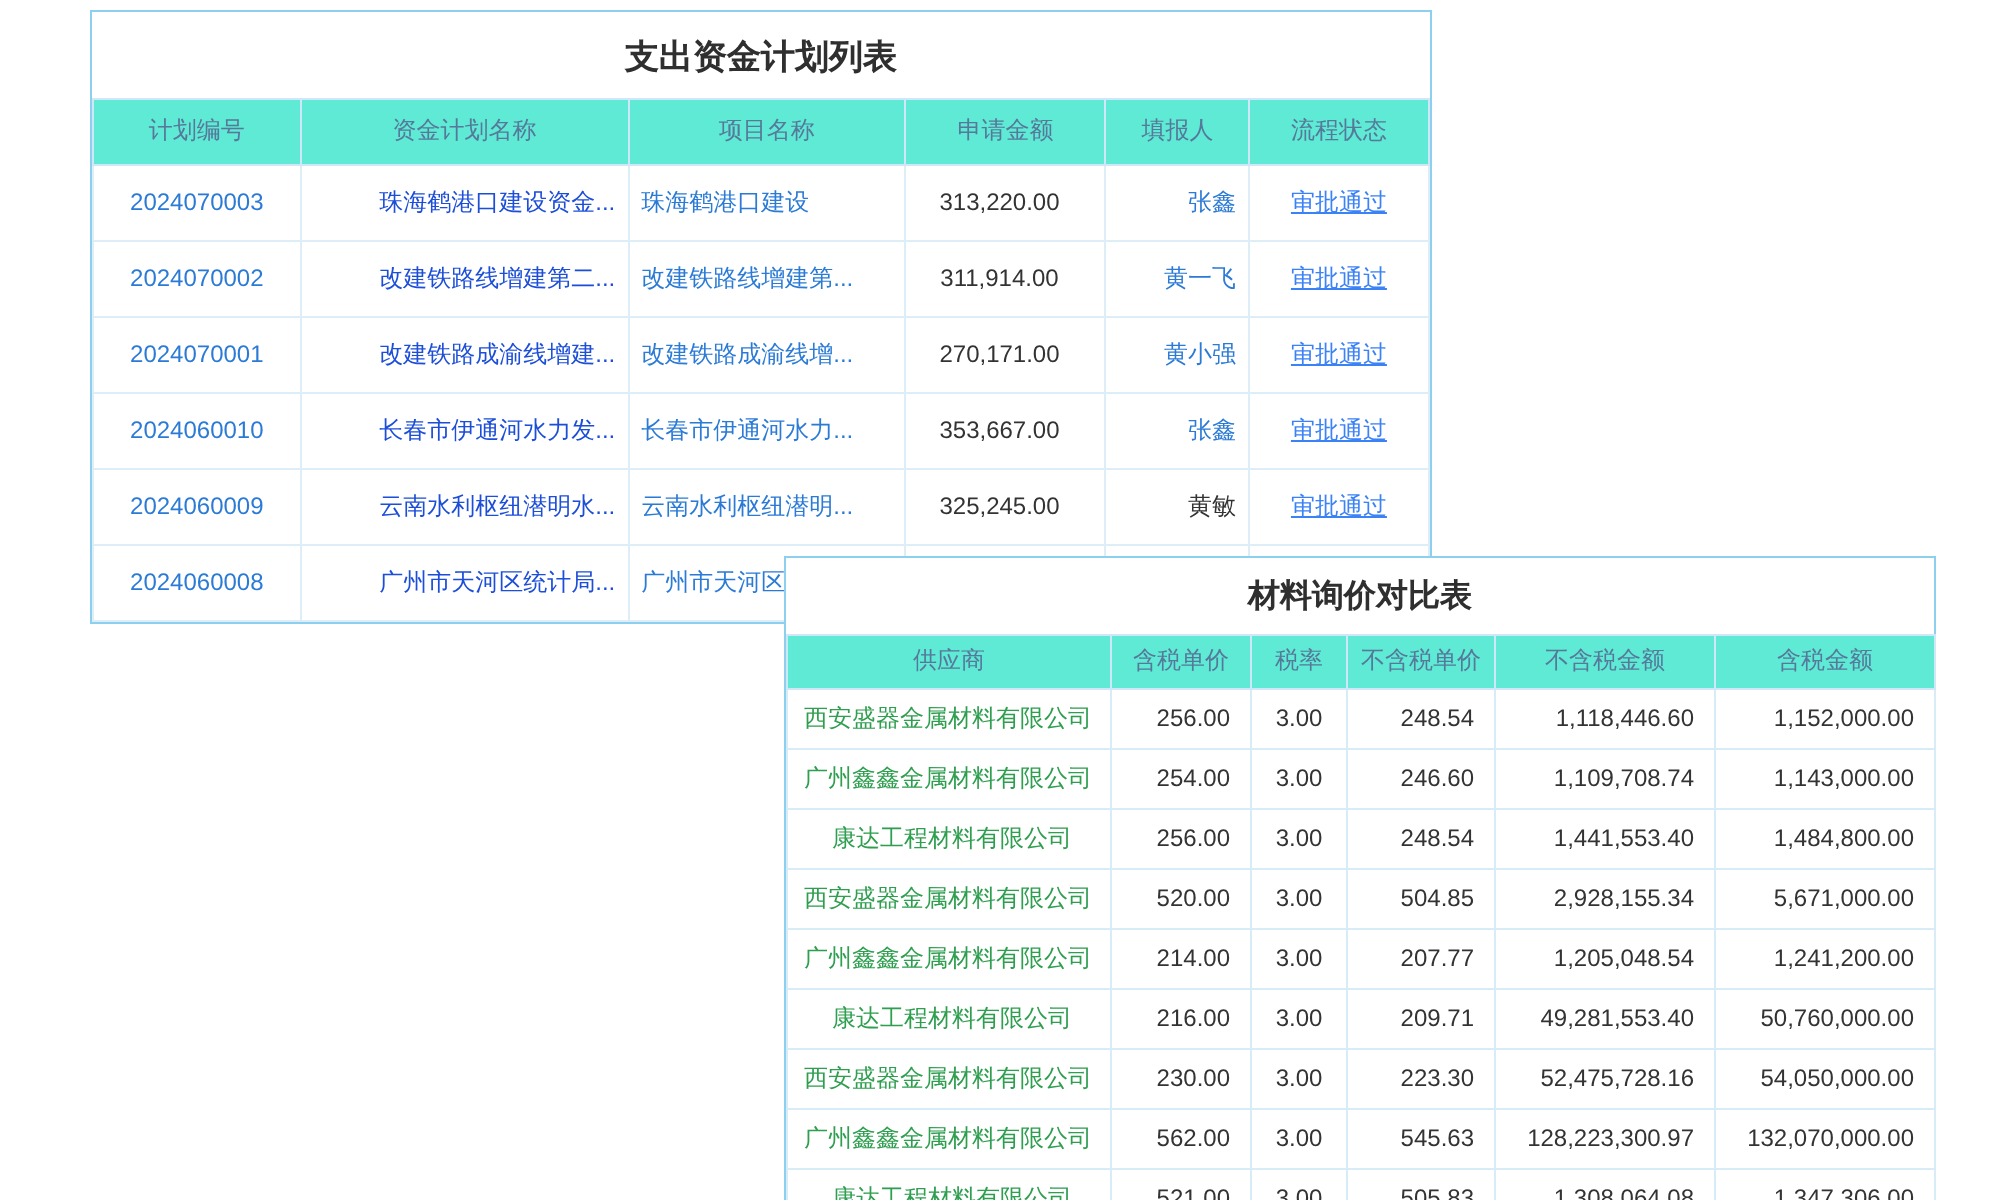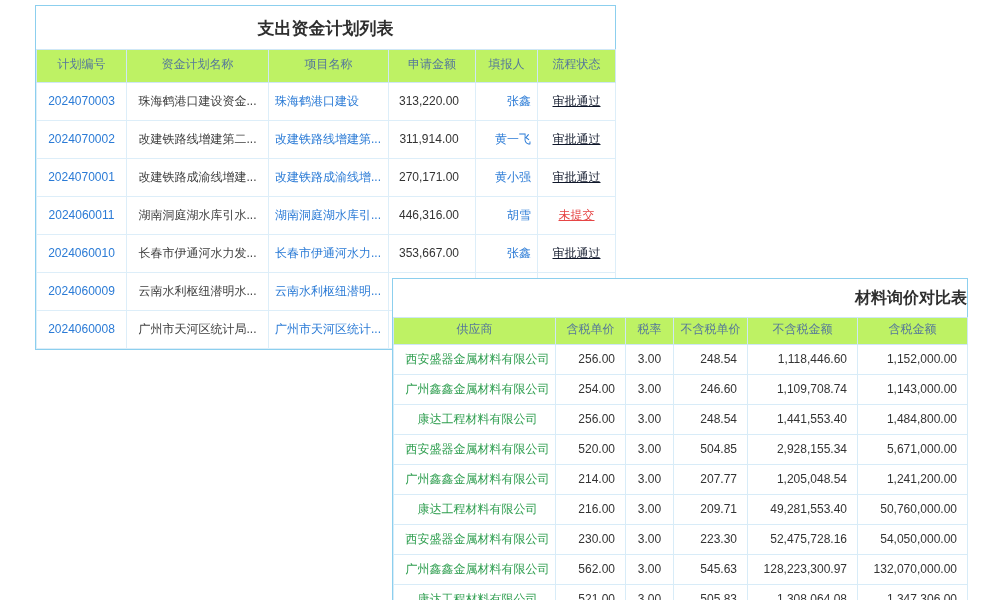--- a/index.html
+++ b/index.html
@@ -9,73 +9,72 @@
     background: #ffffff;
     font-family: "Liberation Sans", "DejaVu Sans", sans-serif;
     position: relative;
     overflow: hidden;
   }
   .panel {
     position: absolute;
     background: #ffffff;
     border: 1px solid #8ccfee;
   }
-  .panel1 { left: 35px; top: 5px; width: 581px; }
+  .panel1 { left: 45px; top: 5px; width: 671px; }
   .panel2 { left: 392px; top: 278px; width: 576px; }
 
   .panel-title {
     text-align: center;
     font-weight: bold;
     color: #2f2f2f;
     padding: 11px 0 9px;
   }
   .panel1 .panel-title { font-size: 17px; }
-  .panel2 .panel-title { font-size: 16px; padding: 9px 0 8px; text-align: right; }
+  .panel2 .panel-title { font-size: 16px; padding: 9px 0 8px; }
 
   table {
     width: 100%;
     border-collapse: collapse;
     table-layout: fixed;
     font-size: 12px;
   }
   th {
-    background: #bef264;
+    background: #5eead4;
     color: #56789a;
     font-weight: normal;
     padding: 8px 4px;
     border: 1px solid #cfe7f6;
     text-align: center;
     line-height: 1.3;
-    font-family: Liberation Mono, monospace;
   }
   .panel2 th { padding: 5px 4px; }
   td {
     padding: 10px 6px;
     border: 1px solid #ddeef9;
     color: #333333;
     overflow: hidden;
     white-space: nowrap;
     text-overflow: clip;
   }
   .panel2 td { padding: 6px 8px; border-color: #d8ecf8; }
 
   
   td.c-id  { text-align: center; color: #2b7bd6; }
-  td.c-nm  { text-align: center;   color: #404040; }
+  td.c-nm  { text-align: right;   color: #1d4ed8; }
   td.c-pj  { text-align: left;   color: #2b7bd6; }
   td.c-amt { text-align: center;  color: #333333; padding-right: 12px; }
   td.c-per { text-align: right; color: #2b7bd6; }
   td.c-per.dark { color: #333333; }
   td.c-st  { text-align: center; }
   td.c-st span { text-decoration: underline; cursor: pointer; }
-  .st-ok span { color: #0f172a; }
+  .st-ok span { color: #3b82f6; }
   .st-no span { color: #e64545; }
 
   
-  td.c-sup { text-align: center; color: #2e9e4f; padding-right: 2px; }
+  td.c-sup { text-align: right; color: #2e9e4f; padding-right: 19px; }
   td.c-num { text-align: right; color: #333333; padding-right: 10px; }
   td.c-tax { text-align: center; color: #333333; margin-top: 21px; }
 </style>
 </head>
 <body>
 
 <div class="panel panel1">
   <div class="panel-title">支出资金计划列表</div>
   <table>
     <colgroup>
@@ -115,28 +114,20 @@
       </tr>
       <tr>
         <td class="c-id">2024070001</td>
         <td class="c-nm">改建铁路成渝线增建...</td>
         <td class="c-pj">改建铁路成渝线增...</td>
         <td class="c-amt">270,171.00</td>
         <td class="c-per">黄小强</td>
         <td class="c-st st-ok"><span>审批通过</span></td>
       </tr>
       <tr>
-        <td class="c-id">2024060011</td>
-        <td class="c-nm">湖南洞庭湖水库引水...</td>
-        <td class="c-pj">湖南洞庭湖水库引...</td>
-        <td class="c-amt">446,316.00</td>
-        <td class="c-per">胡雪</td>
-        <td class="c-st st-no"><span>未提交</span></td>
-      </tr>
-      <tr>
         <td class="c-id">2024060010</td>
         <td class="c-nm">长春市伊通河水力发...</td>
         <td class="c-pj">长春市伊通河水力...</td>
         <td class="c-amt">353,667.00</td>
         <td class="c-per">张鑫</td>
         <td class="c-st st-ok"><span>审批通过</span></td>
       </tr>
       <tr>
         <td class="c-id">2024060009</td>
         <td class="c-nm">云南水利枢纽潜明水...</td>

